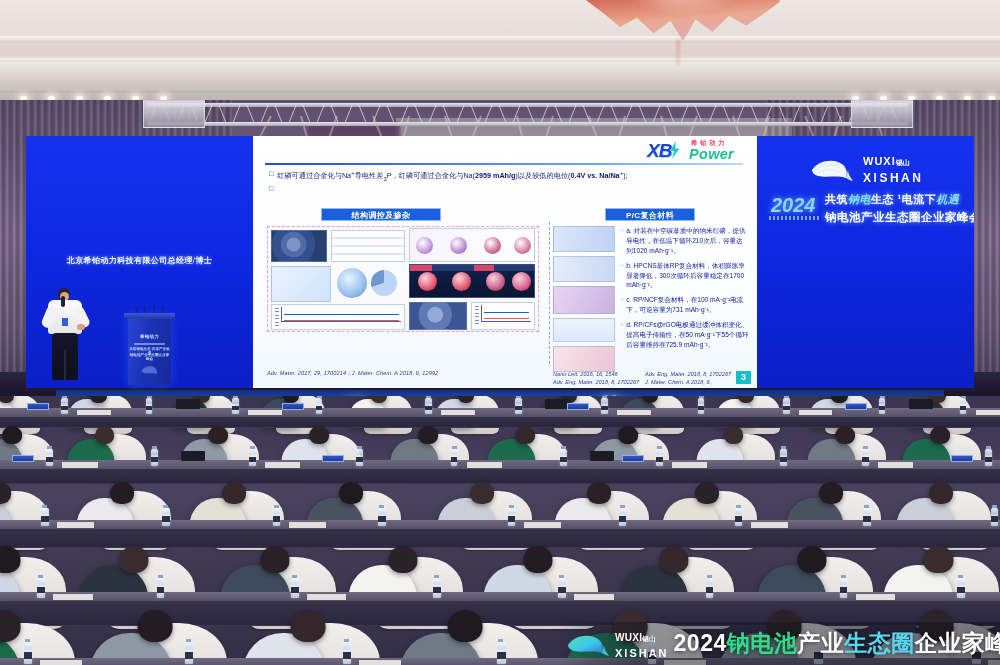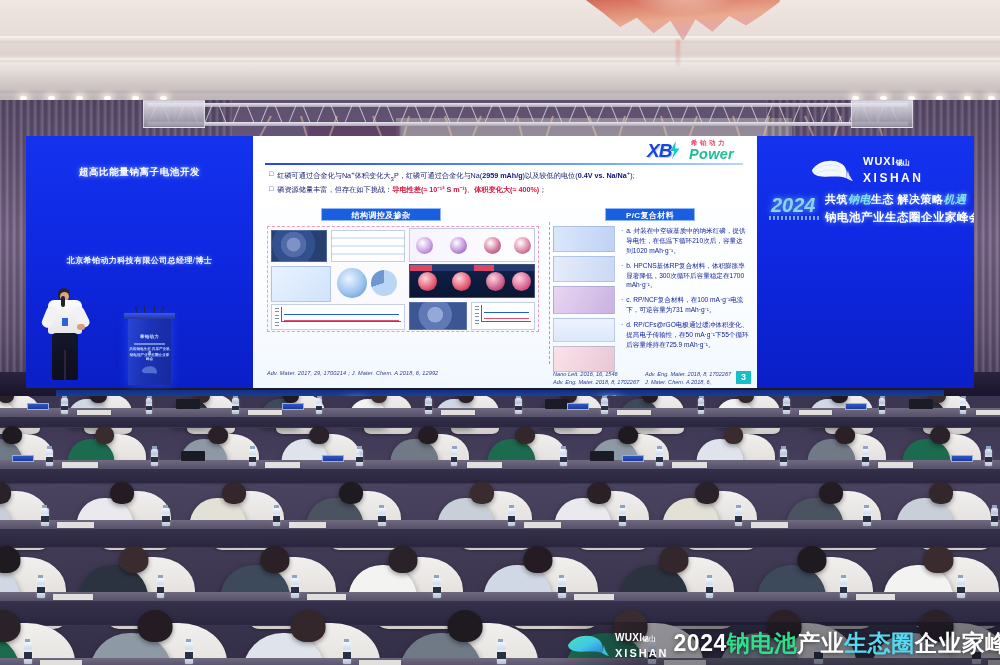--- a/index.html
+++ b/index.html
@@ -670,44 +670,42 @@
       </div>
       <div class="light-fixture" style="left:930px; top:221px;">
         <div class="light-lens" style=""></div>
       </div>
     </div>
   <div class="stage-floor"></div>
 
   <div class="screen-wrap">
 
     <div class="screen-side left">
-      <div class="lp-title">超高比能量钠离子电池开发</div>
       <div class="lp-role">北京希铂动力科技有限公司总经理/博士</div>
     </div>
 
     <div class="slide">
       <div class="slide-inner">
 
 
         <div class="xb-logo">
           <span class="xb-x">XB</span>
           <span class="xb-bolt"></span>
           <span class="xb-cn">希铂动力</span>
           <span class="xb-power">Power</span>
         </div>
         <div class="title-rule"></div>
 
         <div class="bullets">
           <div class="bl">
             <span class="mk">□</span>
-            <span><span>红磷可通过合金化与Na</span><sup>+</sup><span>体积变化大</span><sub>3</sub><span>P，红磷可通过合金化与Na(</span><b>2959 mAh/g</b><span>)以及较低的电位(</span><b>0.4V vs. Na/Na</b><sup>+</sup><span>);</span></span>
+            <span><span>红磷可通过合金化与Na</span><sup>+</sup><span>导电性差</span><sub>3</sub><span>P，红磷可通过合金化与Na(</span><b>2959 mAh/g</b><span>)以及较低的电位(</span><b>0.4V vs. Na/Na</b><sup>+</sup><span>);</span></span>
           </div>
           <div class="bl">
             <span class="mk">□</span>
-            <span><span>磷资源储量丰富，但存在如下挑战：</span><span class="red">导电性差(≈ 10⁻¹² S m⁻¹)</span><span>、</span><span class="red">体积变化大(≈ 400%)</span><span>；</span></span>
           </div>
         </div>
 
         <div class="sec-label a">结构调控及掺杂</div>
         <div class="sec-label b">P/C复合材料</div>
 
         <div class="panel-a"></div>
         <div class="fig f1"></div>
         <div class="fig f2"></div>
         <div class="fig f3">
@@ -816,21 +814,21 @@
           <path d="M8 18 C16 13, 26 13, 33 16" stroke="#bfe9ff" stroke-width="0.9" fill="none" opacity="0.7"></path>
           <path d="M38 22 C41 24, 44 25, 45 25 C42 21, 40 17, 40 14" fill="#ffffff" opacity="0.85"></path>
         </svg>
         <span class="rp-logotext">
           <span class="l1"><span>WUXI</span><span class="cn">锡山</span></span><br>
           <span class="l2">XISHAN</span>
         </span>
       </div>
       <div class="rp-year">2024</div>
       <div class="rp-yeardash"></div>
-      <div class="rp-sl1"><span>共筑</span><em>钠电</em><span>生态 解决策略</span><em>机遇</em></div>
+      <div class="rp-sl1"><span>共筑</span><em>钠电</em><span>生态 ¹电流下</span><em>机遇</em></div>
       <div class="rp-sl2">钠电池产业生态圈企业家峰会</div>
     </div>
   </div>
 
   <div class="presenter">
     <div class="pres-head"></div>
     <div class="pres-face"></div>
     <div class="pres-shirt"></div>
     <div class="pres-arm l"></div>
     <div class="pres-arm r"></div>

